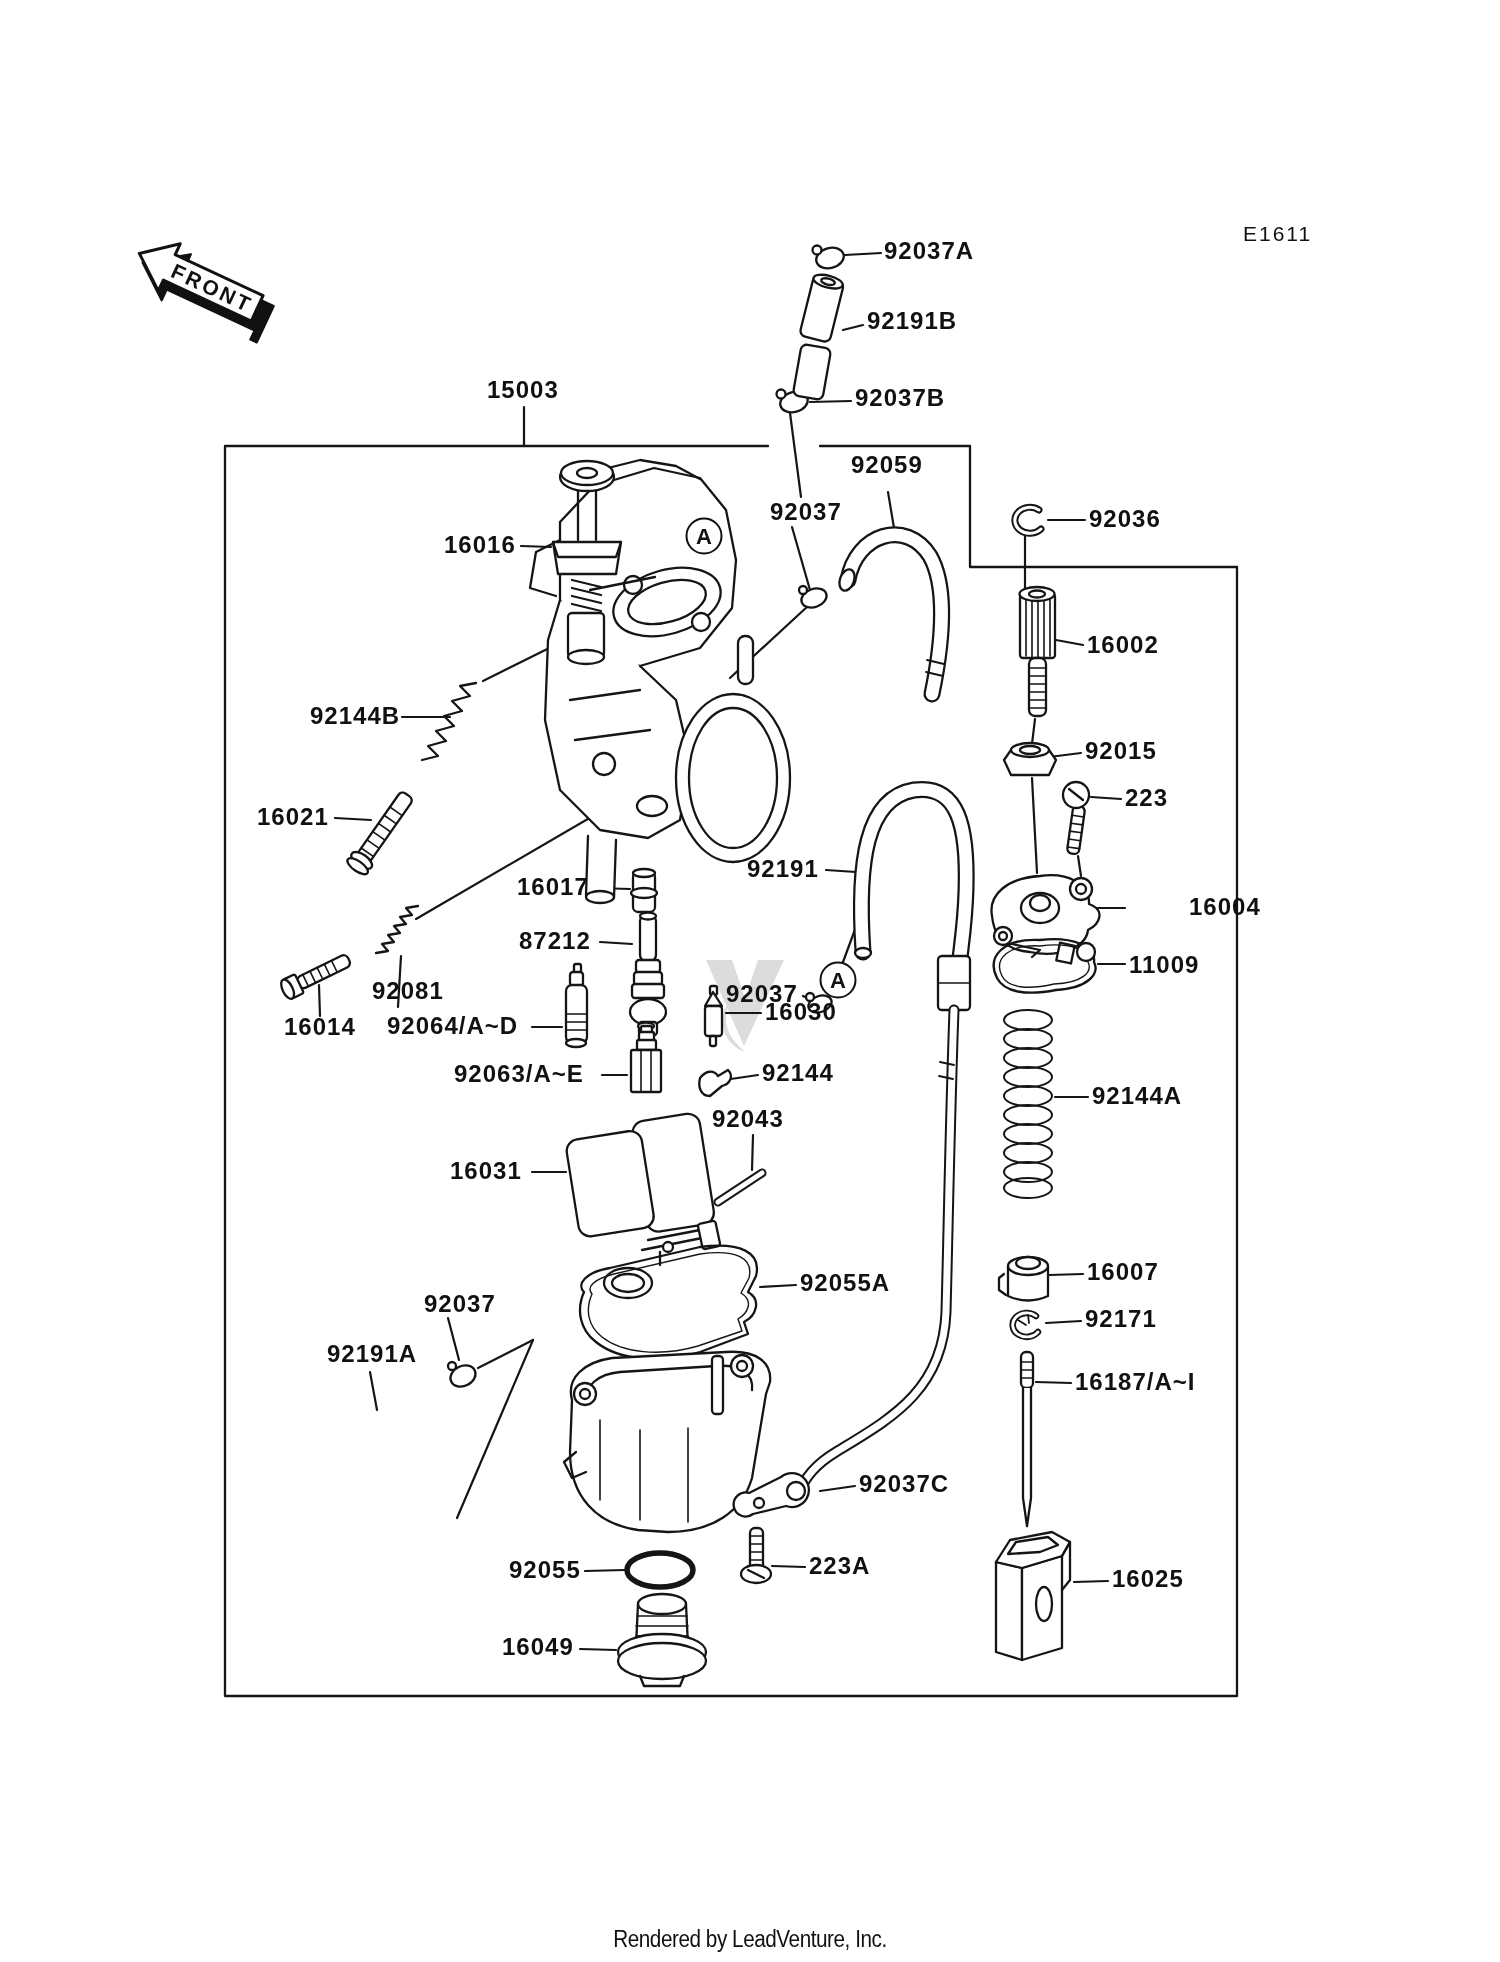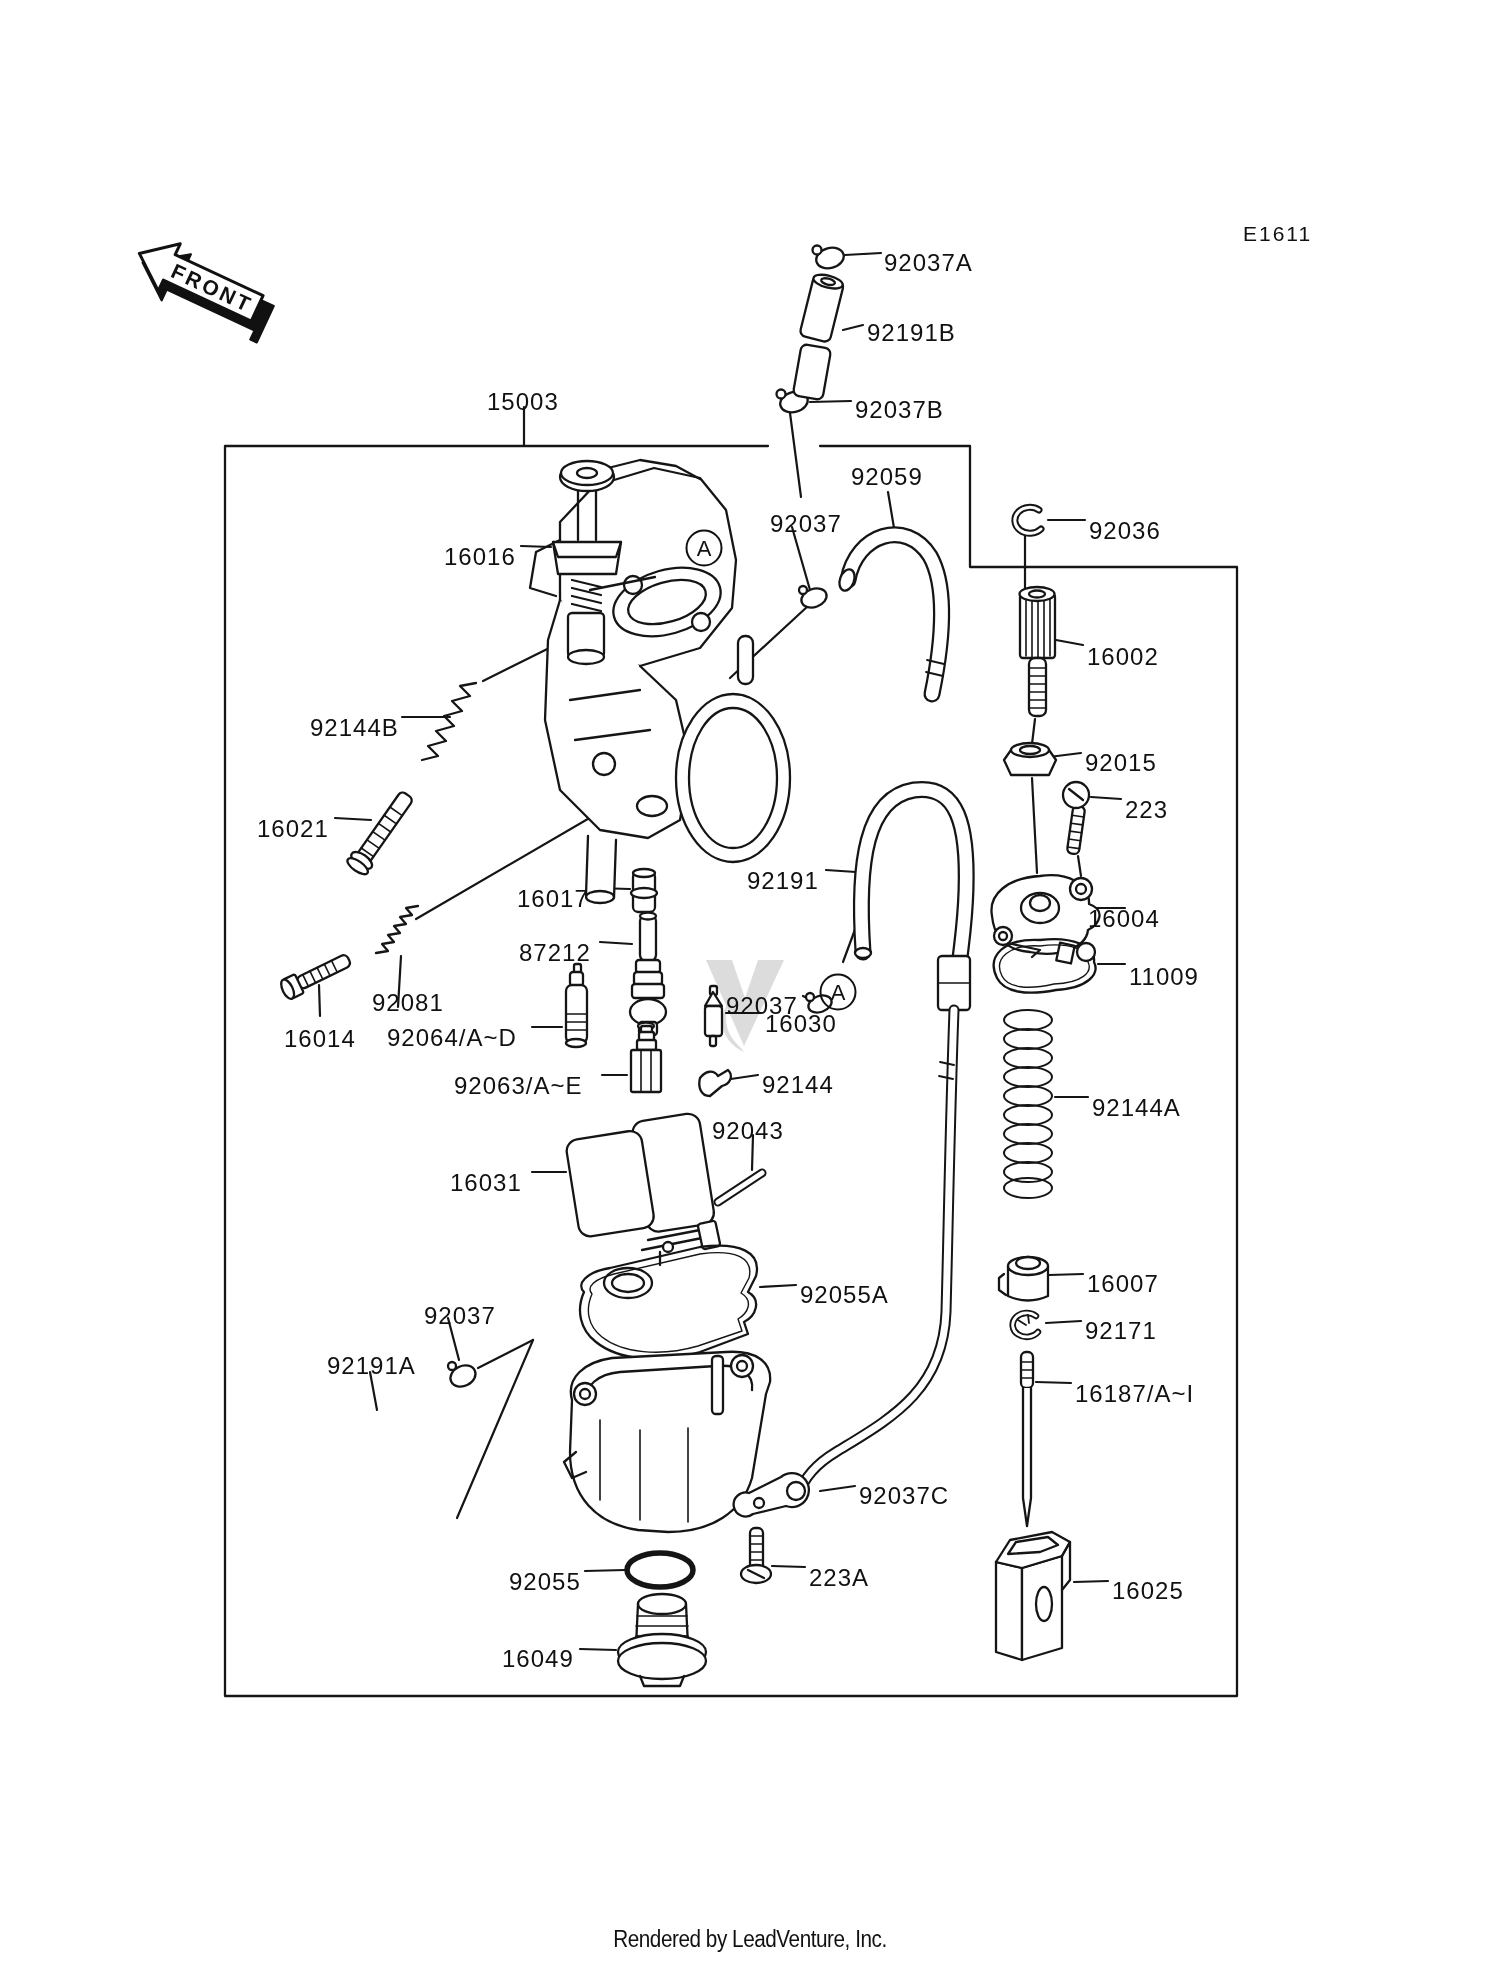--- a/index.html
+++ b/index.html
@@ -1,20 +1,20 @@
 <!DOCTYPE html>
 <html><head>
 <meta charset="utf-8">
 <style>
   html,body{margin:0;padding:0;background:#fff;}
   .page{position:relative;width:1500px;height:1962px;background:#fff;overflow:hidden;
         font-family:"Liberation Sans",sans-serif;color:#111;}
   svg{position:absolute;left:0;top:0;}
-  .callout{position:absolute;transform:translateY(-54%);font-weight:normal;font-size:24px;
-           letter-spacing:1px;white-space:nowrap;color:#111;margin-top:12px;}
+  .callout{position:absolute;transform:translateY(-54%);font-weight:bold;font-size:24px;
+           letter-spacing:1px;white-space:nowrap;color:#111;}
   .callout.circled{transform:translate(-50%,-50%);border:2.6px solid #111;border-radius:50%;
            width:33px;height:33px;line-height:33px;text-align:center;font-size:22px;letter-spacing:0;}
   #code{position:absolute;left:1243px;top:222px;font-weight:normal;font-size:21px;letter-spacing:2px;}
   #watermark{position:absolute;left:492px;top:1072px;font-weight:bold;font-size:40px;
            color:#dadada;letter-spacing:17px;white-space:nowrap;}
   #footer{position:absolute;left:0;right:0;top:1926px;text-align:center;font-size:23px;
            letter-spacing:-0.5px;transform:scaleX(.9);}
   line,path,rect,ellipse,circle,polygon,polyline{vector-effect:non-scaling-stroke;}
 </style>
 </head>
@@ -393,21 +393,21 @@
       <div class="callout" style="left: 1089px; top: 520px;">92036</div>
       <div class="callout" style="left: 770px; top: 513px;">92037</div>
       <div class="callout" style="left: 444px; top: 546px;">16016</div>
       <div class="callout circled" style="left: 704px; top: 536px;">A</div>
       <div class="callout" style="left: 1087px; top: 646px;">16002</div>
       <div class="callout" style="left: 1085px; top: 752px;">92015</div>
       <div class="callout" style="left: 1125px; top: 799px;">223</div>
       <div class="callout" style="left: 310px; top: 717px;">92144B</div>
       <div class="callout" style="left: 257px; top: 818px;">16021</div>
       <div class="callout" style="left: 747px; top: 870px;">92191</div>
-      <div class="callout" style="left: 1088px; top: 908px;">16004</div>
+      <div class="callout" style="left: 1189px; top: 908px;">16004</div>
       <div class="callout" style="left: 1129px; top: 966px;">11009</div>
       <div class="callout" style="left: 517px; top: 888px;">16017</div>
       <div class="callout" style="left: 519px; top: 942px;">87212</div>
       <div class="callout" style="left: 372px; top: 992px; text-align: center;">92081</div>
       <div class="callout" style="left: 284px; top: 1028px;">16014</div>
       <div class="callout" style="left: 387px; top: 1027px;">92064/A~D</div>
       <div class="callout" style="left: 765px; top: 1013px;">16030</div>
       <div class="callout" style="left: 454px; top: 1075px;">92063/A~E</div>
       <div class="callout" style="left: 762px; top: 1074px;">92144</div>
       <div class="callout circled" style="left: 838px; top: 980px;">A</div>

